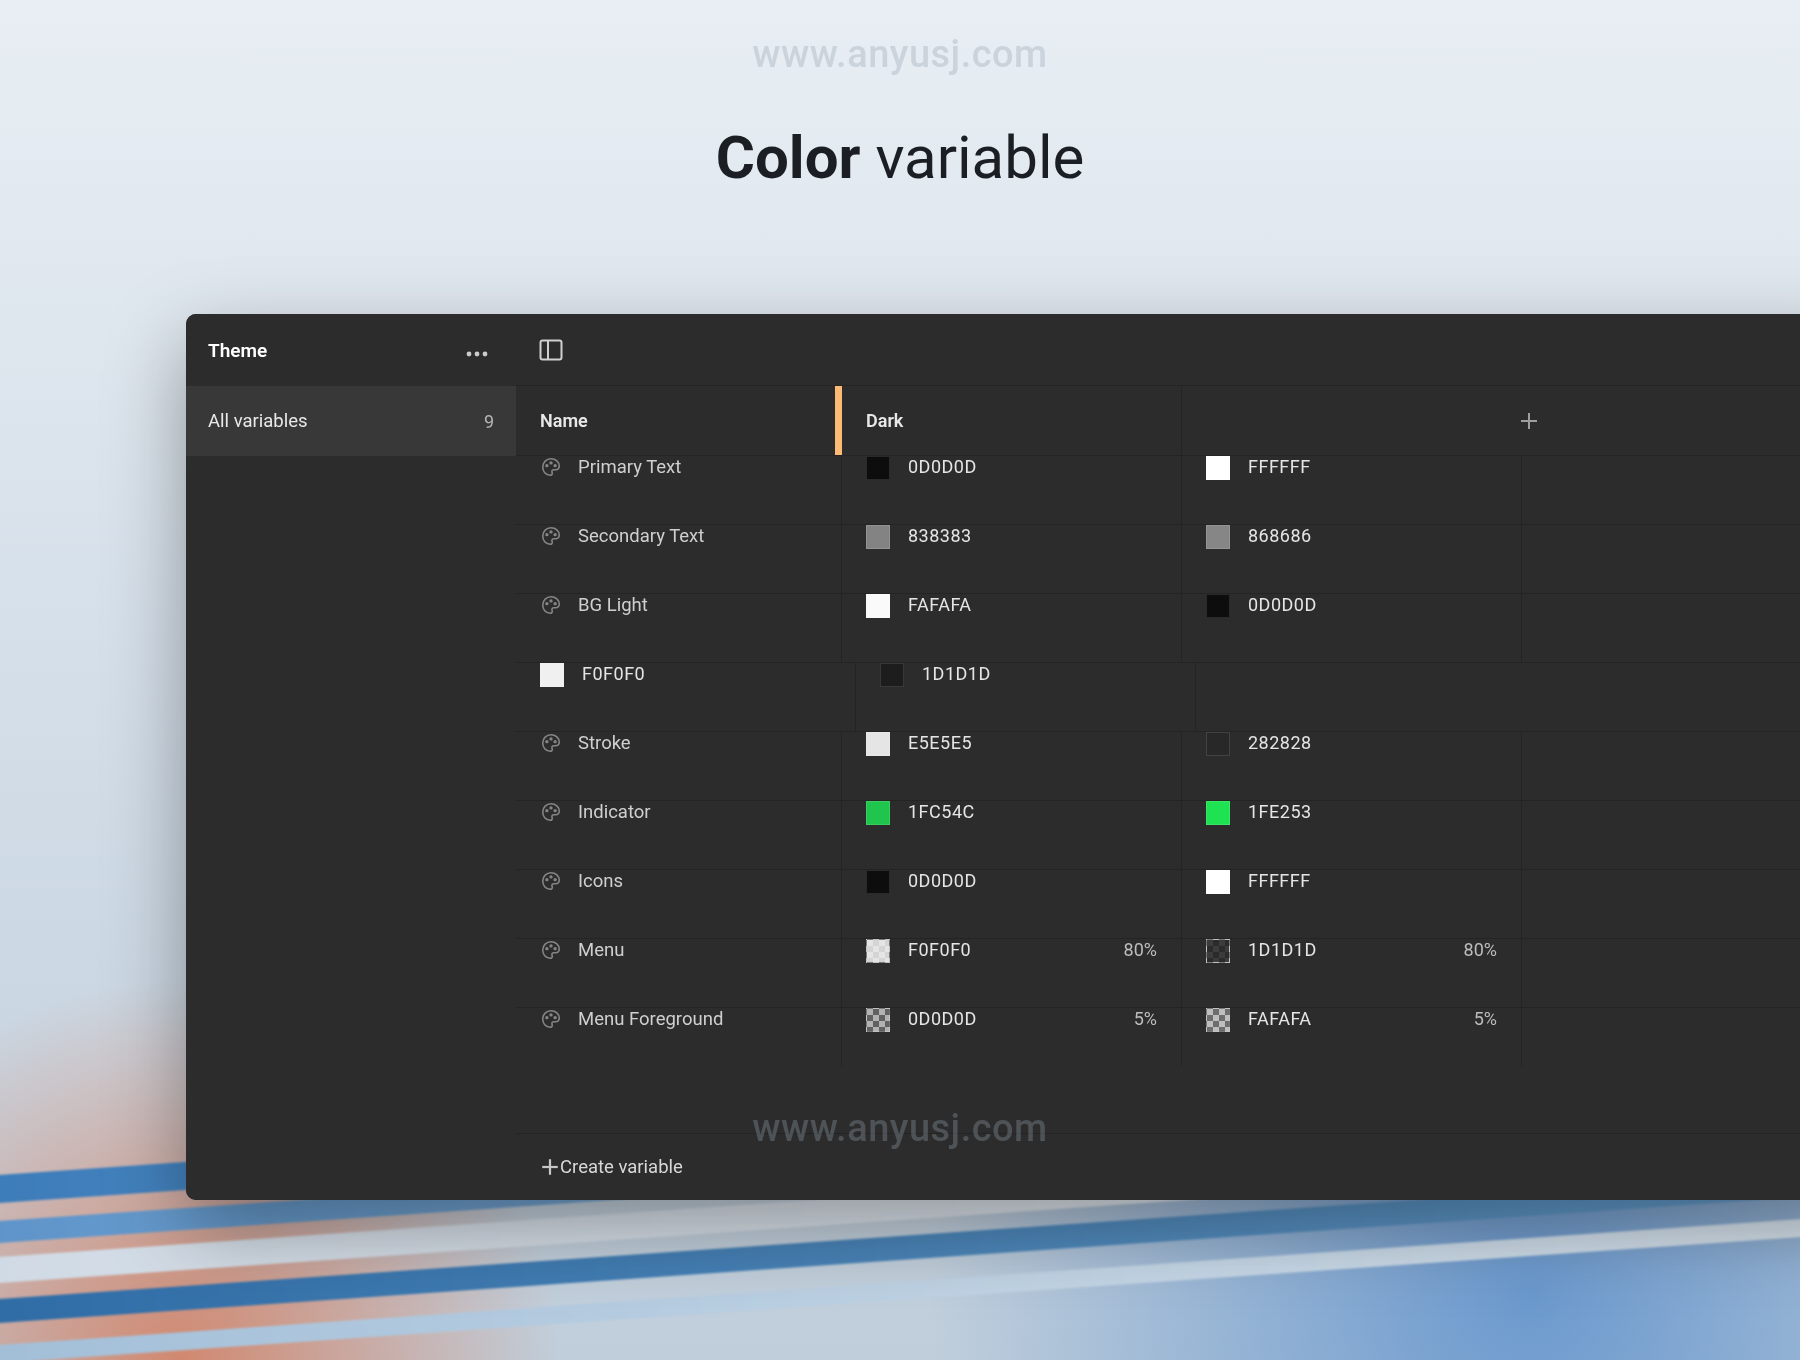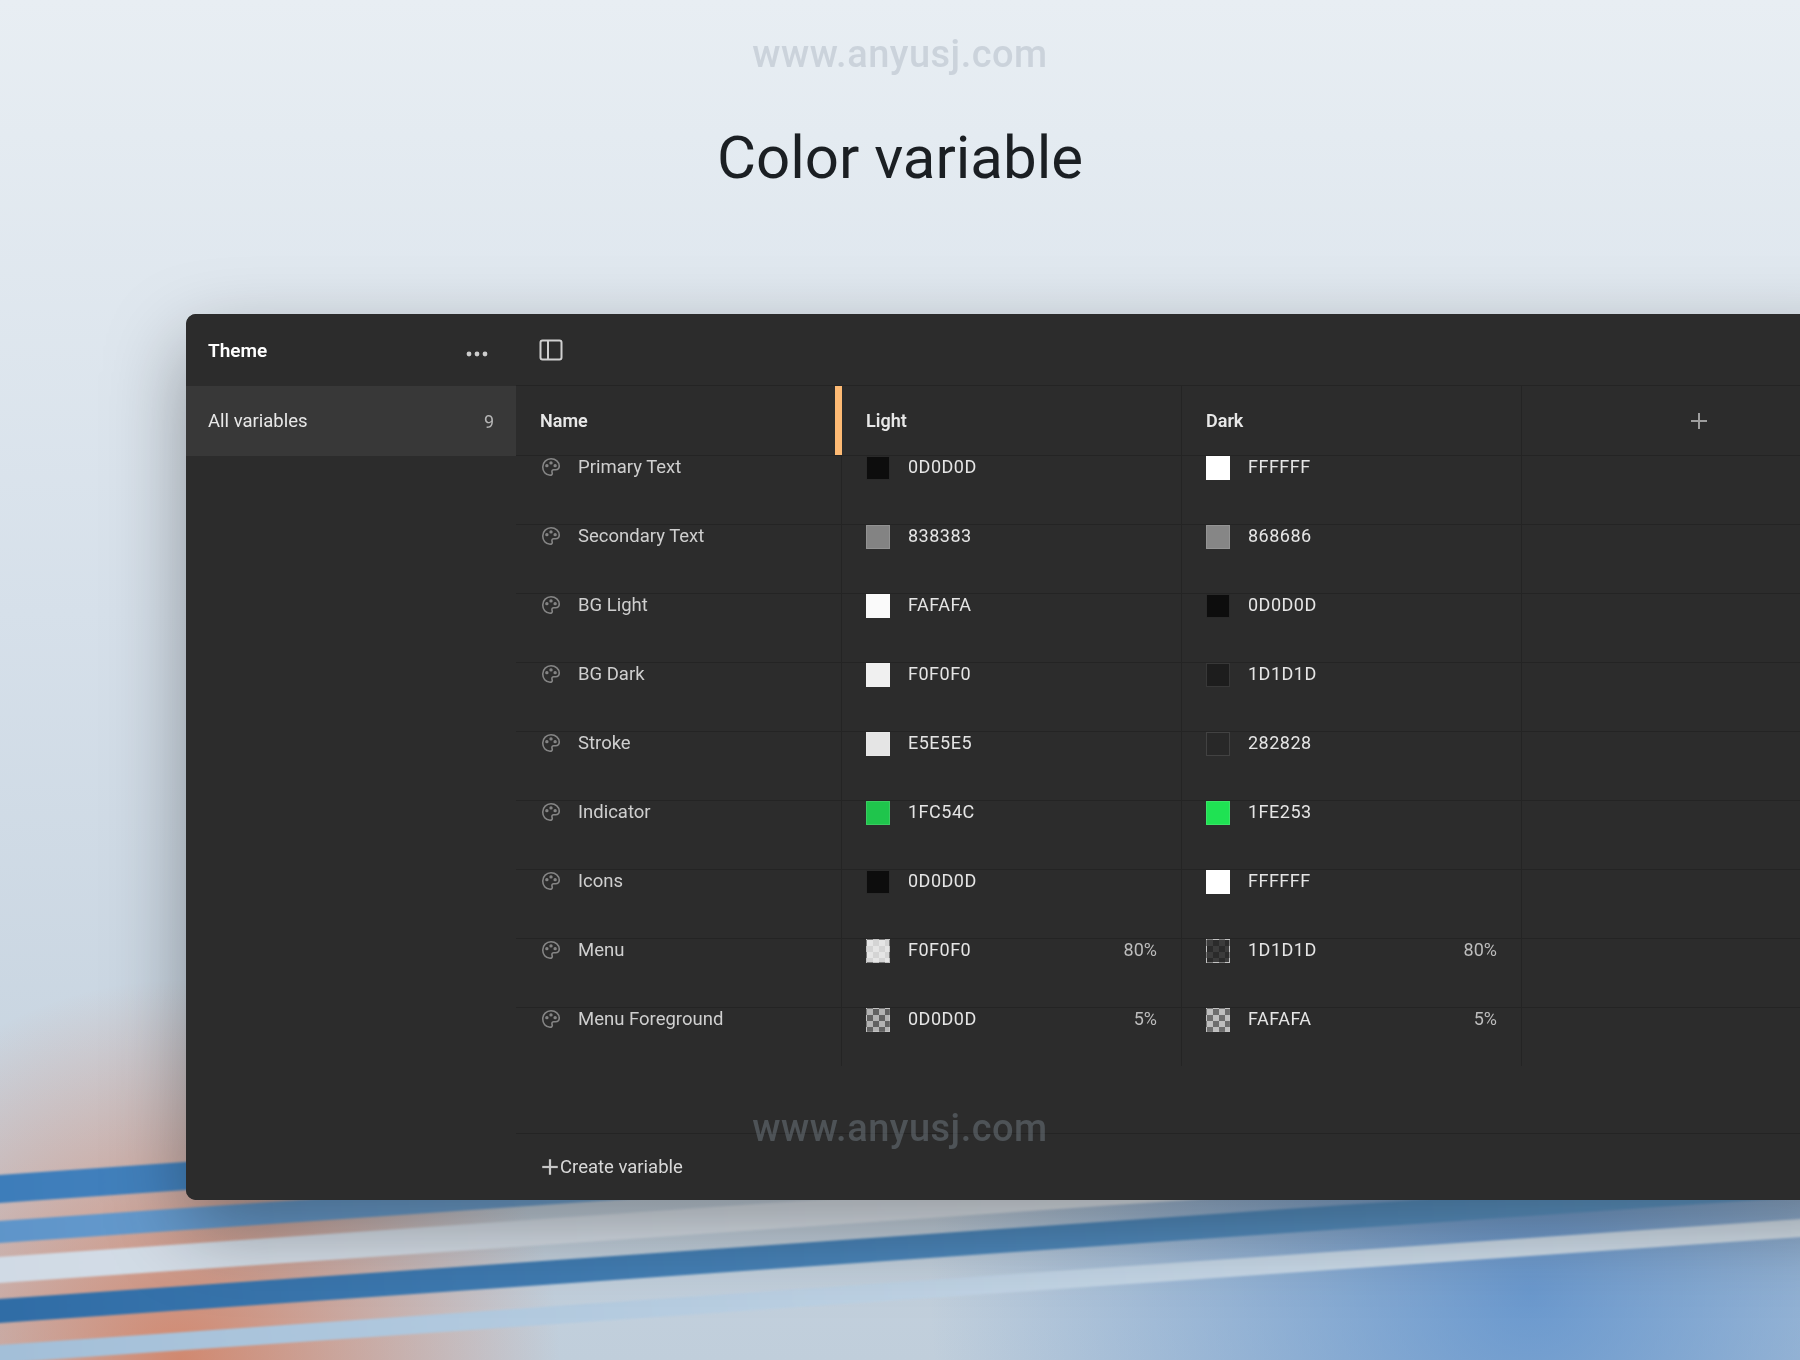--- a/index.html
+++ b/index.html
@@ -20,21 +20,21 @@
 .s4 { bottom:100px; background:linear-gradient(90deg,#2d6aa4,#6aa3d2); height:24px;}
 .s5 { bottom:60px;  background:linear-gradient(90deg,#a0bdd7,#dce7f1); height:18px;}
 
 
 .watermark { position:absolute; font-size:38px; font-weight:500; color:rgba(150,160,175,0.55); letter-spacing:0.5px; user-select:none; pointer-events:none; }
 .wm-top { top:32px; left:50%; transform:translateX(-50%); color:rgba(180,190,200,0.55);}
 .wm-mid { top:1106px; left:50%; transform:translateX(-50%); color:rgba(120,130,140,0.45);}
 
 
 .page-title { position:absolute; top:122px; left:0; right:0; text-align:center; font-size:60px; color:#1b1f23; }
-.page-title .bold { font-weight:400; }
+.page-title .bold { font-weight:700; }
 .page-title .light { font-weight:400; }
 
 
 .panel {
   position:absolute;
   top:314px; left:174px;
   width:1689px; height:886px;
   background:#2c2c2c;
   border-radius:10px;
   box-shadow:0 30px 80px rgba(0,0,0,0.35);
@@ -146,21 +146,20 @@
       <span class="close-icon">
         <svg width="20" height="20" viewBox="0 0 20 20" fill="none" stroke="currentColor" stroke-width="2">
             <line x1="3" y1="3" x2="17" y2="17"></line>
             <line x1="17" y1="3" x2="3" y2="17"></line>
           </svg>
       </span>
     </div>
 
     <div class="cols-row">
       <div class="col col-name">Name</div>
-      <div class="col col-mode">Light</div>
       <div class="col col-mode">Dark</div>
       <div class="col col-add">
         <svg width="20" height="20" viewBox="0 0 20 20" fill="none" stroke="currentColor" stroke-width="2">
             <line x1="10" y1="2" x2="10" y2="18"></line>
             <line x1="2" y1="10" x2="18" y2="10"></line>
           </svg>
       </div>
     </div>
 
     <div class="rows" id="rows">
@@ -218,29 +217,20 @@
             <span class="swatch" style="background:#fafafa"></span>
             <span class="hex">FAFAFA</span>
           </div>
           <div class="cell cell-mode">
             <span class="swatch" style="background:#0d0d0d"></span>
             <span class="hex">0D0D0D</span>
           </div>
           <div class="cell cell-last"></div>
         </div>
         <div class="row">
-          <div class="cell cell-name">
-            <span class="var-icon"><svg viewBox="0 0 24 24" fill="none" stroke="currentColor" stroke-width="1.7" width="22" height="22">
-                <path d="M12 3c5 0 9 3.6 9 8 0 2.7-2 4-4 4h-2c-1.2 0-2 .8-2 2 0 .9.4 1.4.4 2 .1.8-.6 2-2.4 2C6 21 3 17 3 12c0-5 4-9 9-9z"></path>
-                <circle cx="7.5" cy="10.5" r="1"></circle>
-                <circle cx="12" cy="7.5" r="1"></circle>
-                <circle cx="16.5" cy="10.5" r="1"></circle>
-              </svg></span>
-            <span>BG Dark</span>
-          </div>
           <div class="cell cell-mode">
             <span class="swatch" style="background:#f0f0f0"></span>
             <span class="hex">F0F0F0</span>
           </div>
           <div class="cell cell-mode">
             <span class="swatch" style="background:#1d1d1d"></span>
             <span class="hex">1D1D1D</span>
           </div>
           <div class="cell cell-last"></div>
         </div>

